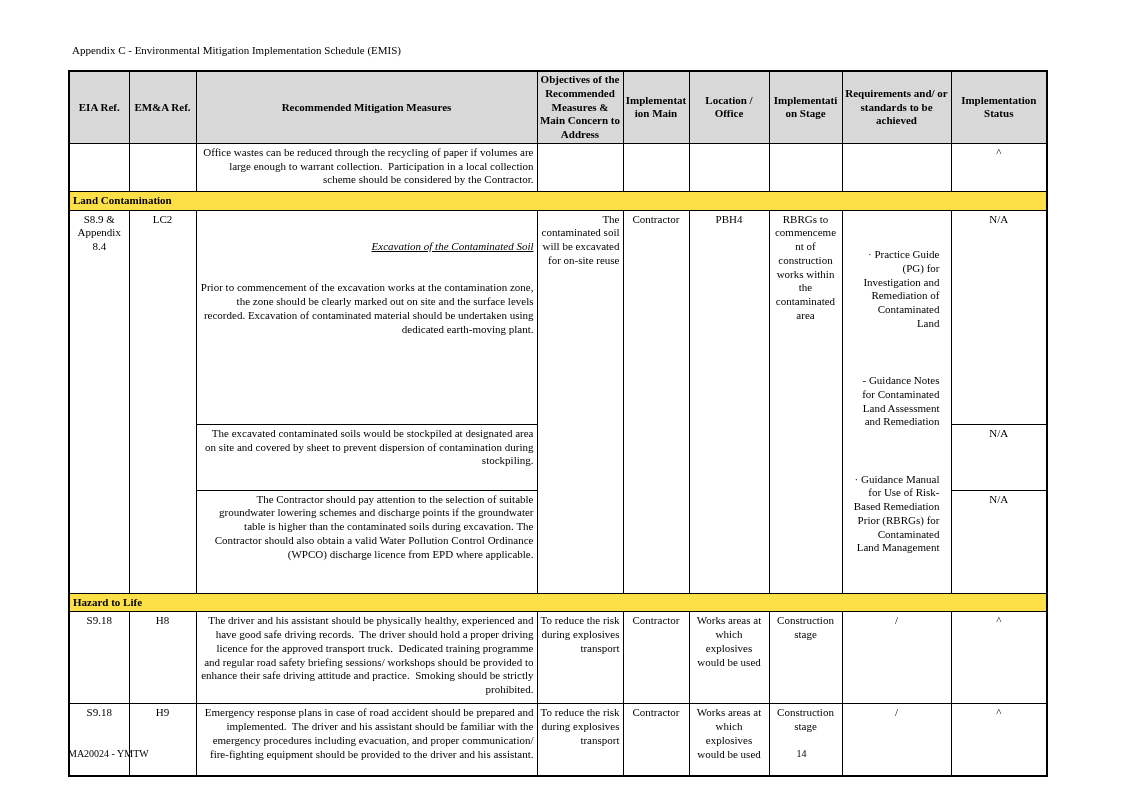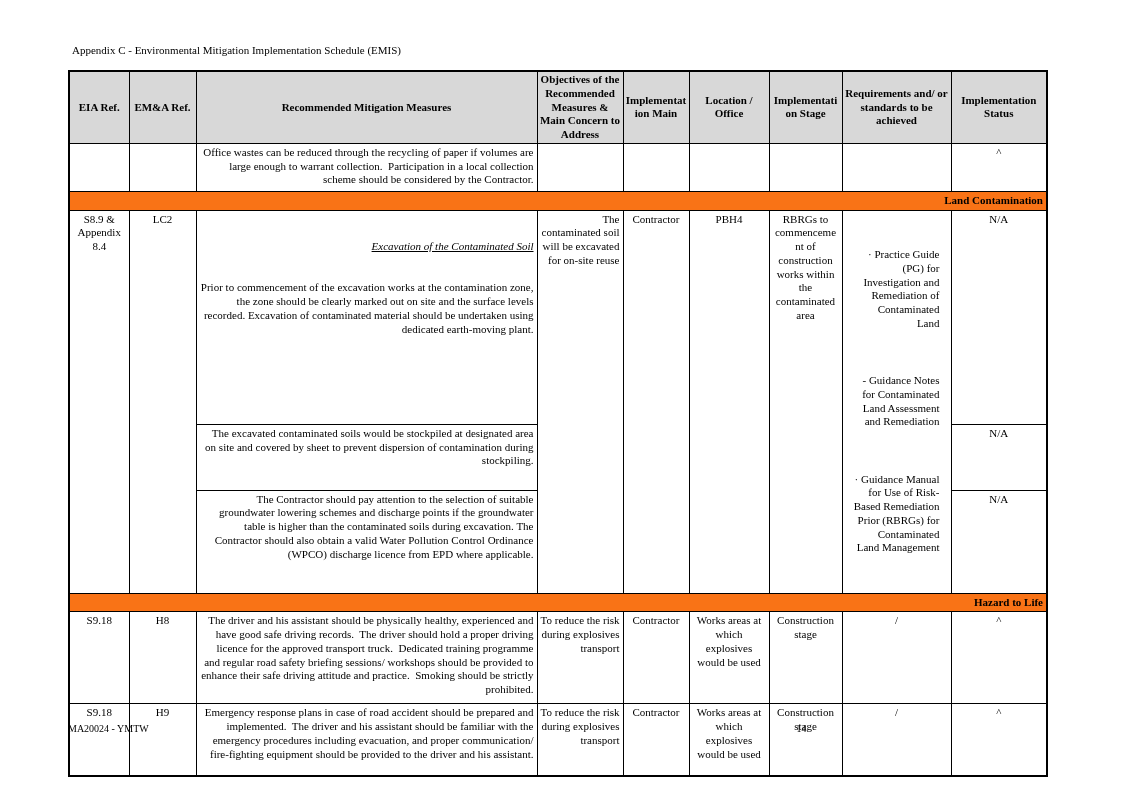--- a/index.html
+++ b/index.html
@@ -48,32 +48,32 @@
   #emis-table th {
     background: #d8d8d8;
     font-weight: bold;
     text-align: center;
     vertical-align: middle;
     padding: 1px 2px;
   }
   #emis-table td.center { text-align: center; }
   #emis-table td.left   { text-align: right; }
   tr.section-row td {
-    background: #f97316;
+    background: #fde047;
     font-weight: bold;
-    text-align: right;
+    text-align: left;
     padding: 0 2px 1px 2px;
     line-height: 1.1;
   }
   .measure-heading { text-decoration: underline; font-style: italic; }
   .req-item { margin: 8px; }
   #footer {
     position: absolute;
     left: 68px;
-    top: 723px;
+    top: 748px;
     width: 978px;
     display: flex;
     font-size: 10px;
   }
   #footer .footer-cell { flex: 1; }
   #footer .f-left   { text-align: left; }
   #footer .f-center { text-align: center; }
   #footer .f-right  { text-align: right; }
 </style>
 </head>

